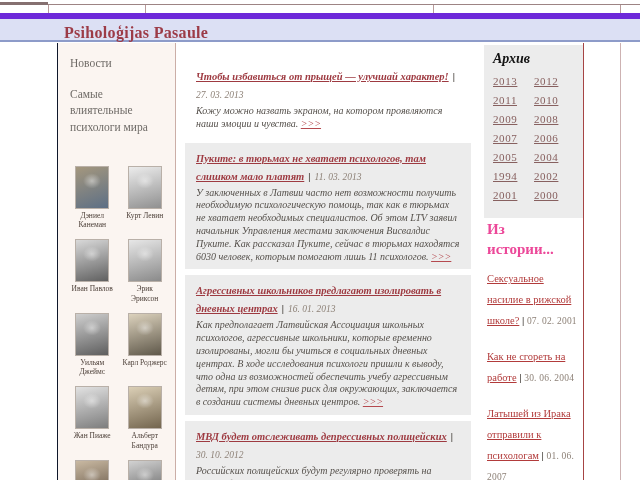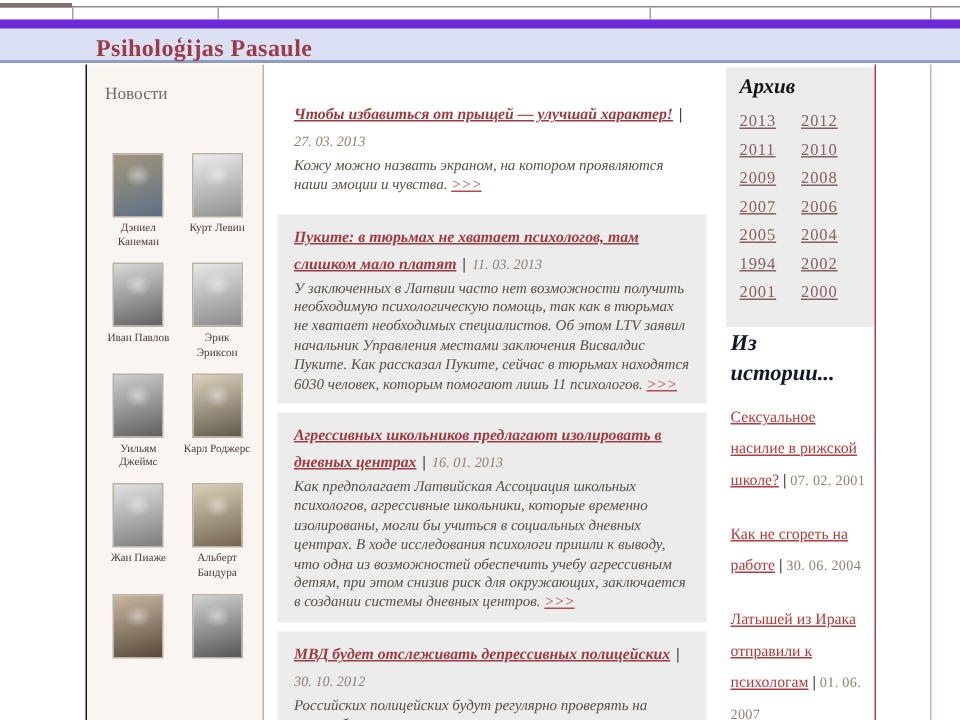--- a/index.html
+++ b/index.html
@@ -54,21 +54,21 @@
   
   .archive { position:absolute; left:484px; top:45px; width:99px; height:173px; background:#ececec;
              box-sizing:border-box; padding:6px 20px 0 9px; }
   .archive-title { font-size:14px; font-weight:bold; font-style:italic; color:#141414; margin-bottom:8px; }
   .years { display:grid; grid-template-columns:41px 41px; row-gap:7px; }
   .year { font-size:11px; color:#87605f; text-decoration:underline; letter-spacing:.6px; cursor:pointer; }
   .red-vline { position:absolute; left:583px; top:43px; width:1px; height:437px; background:#a64444; }
   .right-vline { position:absolute; left:620px; top:43px; width:1px; height:437px; background:#cdb2b2; }
 
   .history { position:absolute; left:487px; top:220px; width:94px; }
-  .history-title { font-size:15px; font-weight:bold; font-style:italic; color:#0f172a;
+  .history-title { font-size:15px; font-weight:bold; color:#ec4899;
                    line-height:1.3; margin-bottom:9px; width:74px; }
   .h-item { margin-bottom:15px; font-size:10.5px; line-height:2.0; }
   .h-link { color:#b23b3b; text-decoration:underline; cursor:pointer; }
   .h-sep { color:#3a3530; font-weight:bold; font-size:10.5px; }
   .h-date { color:#8d8177; font-size:9.5px; letter-spacing:.2px; }
 </style>
 </head>
 <body>
 
 <div class="page">
@@ -79,20 +79,21 @@
   <div class="top-vline tv2"></div>
   <div class="top-vline tv3"></div>
   <div class="top-vline tv4"></div>
 
   <div class="header">
     <div class="site-title">Psiholoģijas Pasaule</div>
   </div>
 
   <div class="sidebar">
     <div class="nav-item">Новости</div>
+    <div class="nav-item">Самые влиятельные психологи мира</div>
     <div class="pgrid">
       <div class="pcell">
         <div class="photo p1"></div>
         <div class="caption">Дэниел Канеман</div>
       </div>
       <div class="pcell">
         <div class="photo p2"></div>
         <div class="caption">Курт Левин</div>
       </div>
       <div class="pcell">

